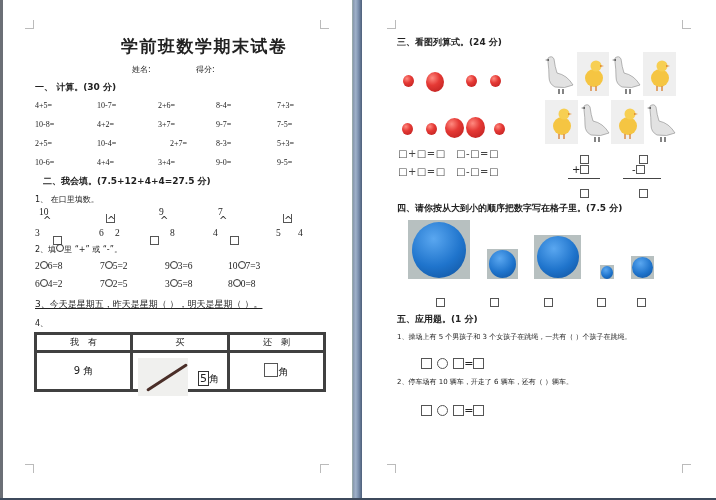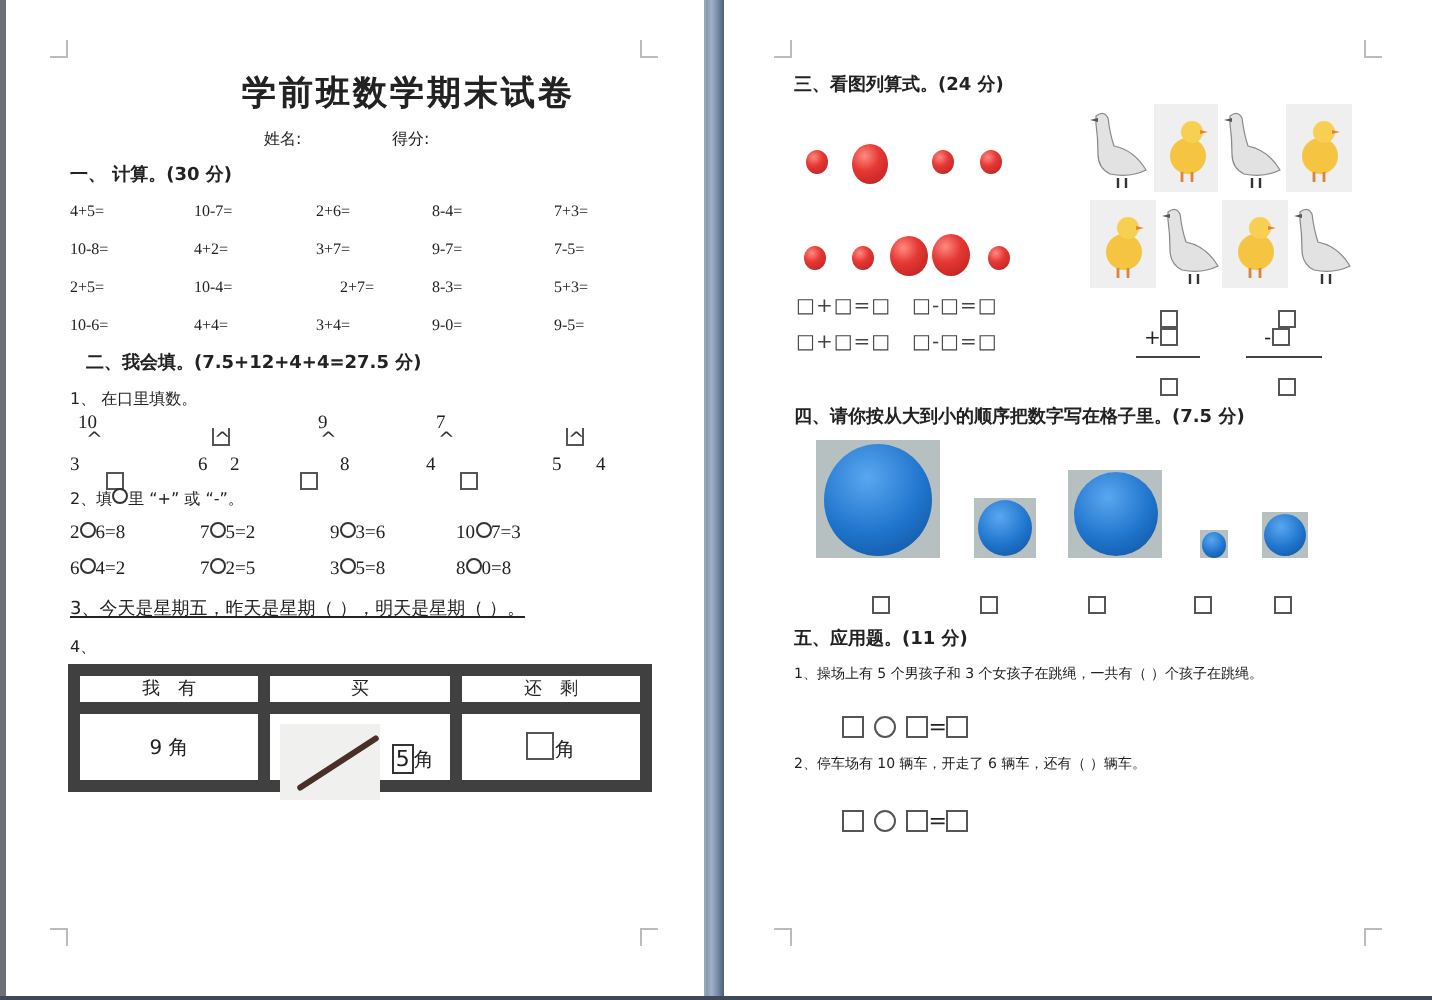--- a/index.html
+++ b/index.html
@@ -29,21 +29,21 @@
   .eq { font-size: 8px; font-family: "Liberation Serif", serif; }
   .num { font-size: 9.5px; font-family: "Liberation Serif", serif; }
 
   .box { display: inline-block; width: 9px; height: 9px; border: 1px solid #555; vertical-align: -1px; }
   .boxL { display: inline-block; width: 11px; height: 11px; border: 1px solid #555; vertical-align: -2px; }
   .circ { display: inline-block; width: 8px; height: 8px; border: 1px solid #333; border-radius: 50%; vertical-align: 0px; }
   .circL { display: inline-block; width: 11px; height: 11px; border: 1px solid #555; border-radius: 50%; vertical-align: -2px; }
   .caret { font-size: 10px; font-family: "DejaVu Sans", sans-serif; color: #333; }
 
   table.t4 { position: absolute; left: 31px; top: 332px; width: 292px; border-collapse: collapse; }
-  table.t4 td { border: 6px solid #404040; text-align: center; font-size: 9px; font-family: "DejaVu Sans", sans-serif; vertical-align: middle; }
+  table.t4 td { border: 3px solid #404040; text-align: center; font-size: 9px; font-family: "DejaVu Sans", sans-serif; vertical-align: middle; }
   .pencil-img { position: absolute; left: 5px; top: 5px; width: 50px; height: 38px; background: #f0f0ee; }
   .pencil-line { position: absolute; left: 5px; top: 18px; width: 48px; height: 3px; background: #4a2e28; transform: rotate(-33deg); border-radius: 2px; }
   .priceBox { display: inline-block; border: 1px solid #333; padding: 0 1px; font-size: 11px; font-family: "DejaVu Sans", sans-serif; line-height: 13px; }
 
   .apple { position: absolute; border-radius: 50%; background: radial-gradient(circle at 35% 30%, #ff8a80 0%, #e53935 40%, #b71c1c 100%); }
   .bird { position: absolute; width: 33px; height: 44px; }
   .goose-bg { background: #fff; }
   .chick-bg { background: #efefef; }
   .balloon-bg { position: absolute; background: #b7c0c0; }
   .balloon { position: absolute; border-radius: 50%; background: radial-gradient(circle at 40% 30%, #5aa7f0 0%, #1f74cc 55%, #0e4f99 100%); }
@@ -293,21 +293,21 @@
     <div class="balloon-bg" style="left:269px;top:256px;width:23px;height:23px;">
       <div class="balloon" style="left:1px;top:1px;width:21px;height:21px;"></div>
     </div>
   </div>
   <div class="abs" style="left:74px;top:291px;"><span class="box"></span></div>
   <div class="abs" style="left:128px;top:291px;"><span class="box"></span></div>
   <div class="abs" style="left:182px;top:291px;"><span class="box"></span></div>
   <div class="abs" style="left:235px;top:291px;"><span class="box"></span></div>
   <div class="abs" style="left:275px;top:291px;"><span class="box"></span></div>
 
-  <div class="abs h" style="left:35px;top:313px;">五、应用题。(11 分)</div>
+  <div class="abs h" style="left:35px;top:313px;">五、应用题。(1 分)</div>
   <div class="abs t" style="left:35px;top:332px;font-size:7px;">1、操场上有 5 个男孩子和 3 个女孩子在跳绳，一共有（    ）个孩子在跳绳。</div>
 
   <div class="abs" style="left:59px;top:352px;">
     <span class="boxL"></span>
     <span class="circL"></span>
     <span class="boxL"></span><span style="font-size:11px;font-family:'DejaVu Sans',sans-serif;">=</span><span class="boxL"></span>
   </div>
 
   <div class="abs t" style="left:35px;top:377px;font-size:7px;">2、停车场有 10 辆车，开走了 6 辆车，还有（    ）辆车。</div>
 

